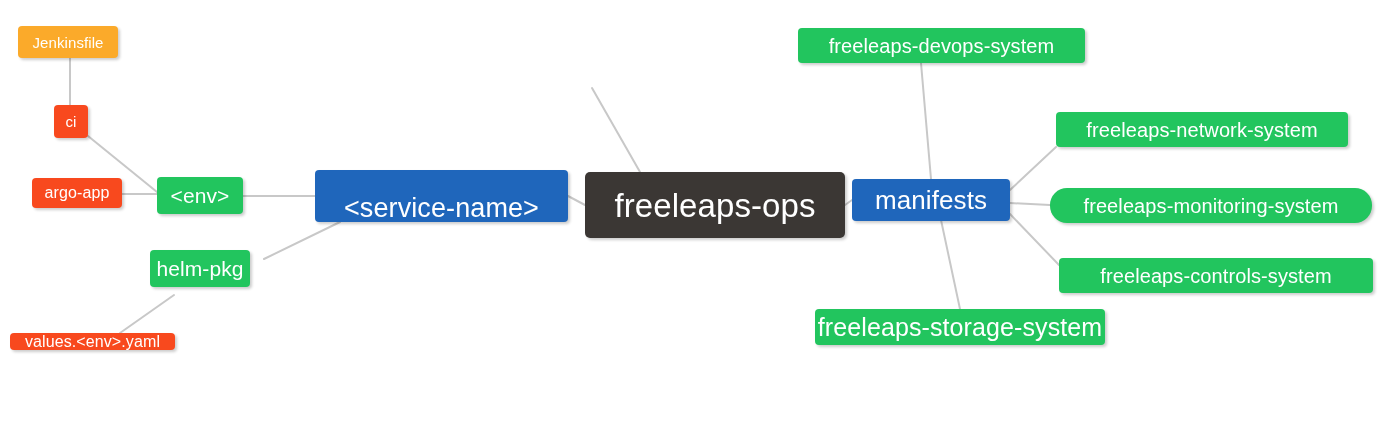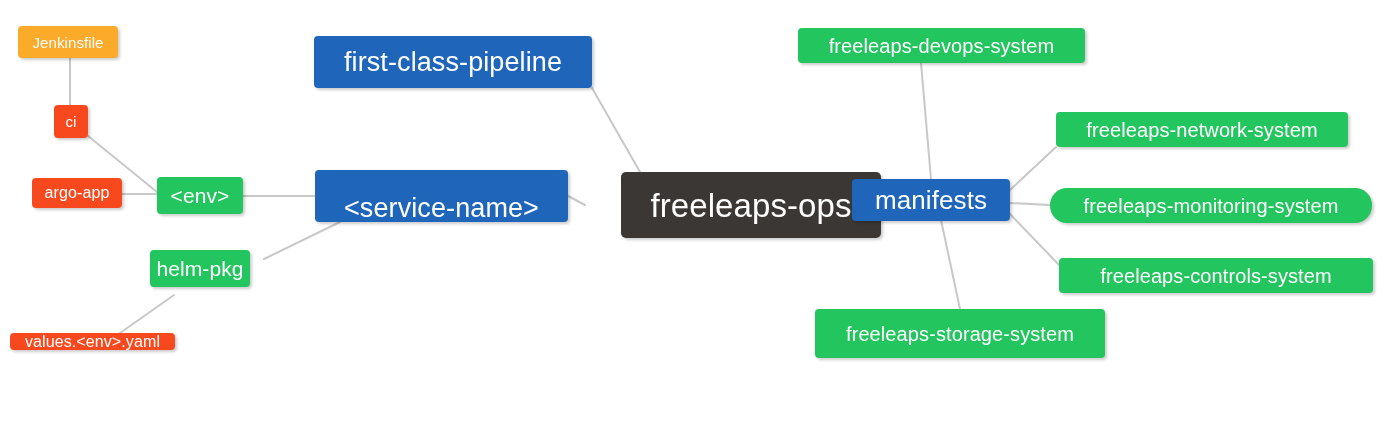--- a/index.html
+++ b/index.html
@@ -78,28 +78,25 @@
       <line x1="157" y1="192" x2="88" y2="136" stroke="#c8c8c8" stroke-width="2" stroke-linecap="round"></line>
       <line x1="157" y1="194" x2="122" y2="194" stroke="#c8c8c8" stroke-width="2" stroke-linecap="round"></line>
       <line x1="70" y1="105" x2="70" y2="58" stroke="#c8c8c8" stroke-width="2" stroke-linecap="round"></line>
       <line x1="174" y1="295" x2="120" y2="333" stroke="#c8c8c8" stroke-width="2" stroke-linecap="round"></line>
       <line x1="931" y1="179" x2="921" y2="63" stroke="#c8c8c8" stroke-width="2" stroke-linecap="round"></line>
       <line x1="1010" y1="190" x2="1056" y2="147" stroke="#c8c8c8" stroke-width="2" stroke-linecap="round"></line>
       <line x1="1010" y1="203" x2="1050" y2="205" stroke="#c8c8c8" stroke-width="2" stroke-linecap="round"></line>
       <line x1="1010" y1="214" x2="1059" y2="265" stroke="#c8c8c8" stroke-width="2" stroke-linecap="round"></line>
       <line x1="941" y1="220" x2="960" y2="309" stroke="#c8c8c8" stroke-width="2" stroke-linecap="round"></line>
     </svg>
-<div class="node lvl-root" style="left: 585px; top: 172px; width: 260px; height: 66px; font-size: 33px; background: rgb(59, 55, 52); margin-left: 36px;">
+<div class="node lvl-root" style="left: 585px; top: 172px; width: 260px; height: 66px; font-size: 33px; background: rgb(59, 55, 52);">
       <span class="node-label">freeleaps-ops</span>
     </div>
     <div class="node lvl-blue" style="left: 315px; top: 170px; width: 253px; height: 52px; font-size: 27px; background: rgb(31, 102, 187); align-items: flex-end;">
       <span class="node-label">&lt;service-name&gt;</span>
-    </div>
-    <div class="node lvl-blue" style="left: 314px; top: 36px; width: 278px; height: 52px; font-size: 27px; background: rgb(31, 102, 187);">
-      <span class="node-label">first-class-pipeline</span>
     </div>
     <div class="node lvl-blue" style="left: 852px; top: 179px; width: 158px; height: 42px; font-size: 26px; background: rgb(31, 102, 187);">
       <span class="node-label">manifests</span>
     </div>
     <div class="node lvl-green" style="left: 157px; top: 177px; width: 86px; height: 37px; font-size: 21px; background: rgb(34, 197, 94);">
       <span class="node-label">&lt;env&gt;</span>
     </div>
     <div class="node lvl-green" style="left: 150px; top: 250px; width: 100px; height: 37px; font-size: 21px; background: rgb(34, 197, 94);">
       <span class="node-label">helm-pkg</span>
     </div>
@@ -108,21 +105,21 @@
     </div>
     <div class="node lvl-green" style="left: 1056px; top: 112px; width: 292px; height: 35px; font-size: 20px; background: rgb(34, 197, 94);">
       <span class="node-label">freeleaps-network-system</span>
     </div>
     <div class="node lvl-green" style="left: 1050px; top: 188px; width: 322px; height: 35px; font-size: 20px; background: rgb(34, 197, 94); border-radius: 17px;">
       <span class="node-label">freeleaps-monitoring-system</span>
     </div>
     <div class="node lvl-green" style="left: 1059px; top: 258px; width: 314px; height: 35px; font-size: 20px; background: rgb(34, 197, 94);">
       <span class="node-label">freeleaps-controls-system</span>
     </div>
-    <div class="node lvl-green" style="left: 815px; top: 309px; width: 290px; height: 49px; font-size: 20px; background: rgb(34, 197, 94);">
+    <div class="node lvl-green" style="left: 815px; top: 309px; width: 290px; height: 36px; font-size: 25px; background: rgb(34, 197, 94);">
       <span class="node-label">freeleaps-storage-system</span>
     </div>
     <div class="node lvl-orange" style="left: 18px; top: 26px; width: 100px; height: 32px; font-size: 15px; background: rgb(251, 170, 42);">
       <span class="node-label">Jenkinsfile</span>
     </div>
     <div class="node lvl-red" style="left: 54px; top: 105px; width: 34px; height: 33px; font-size: 15px; background: rgb(248, 73, 30);">
       <span class="node-label">ci</span>
     </div>
     <div class="node lvl-red" style="left: 32px; top: 178px; width: 90px; height: 30px; font-size: 16px; background: rgb(248, 73, 30);">
       <span class="node-label">argo-app</span>

